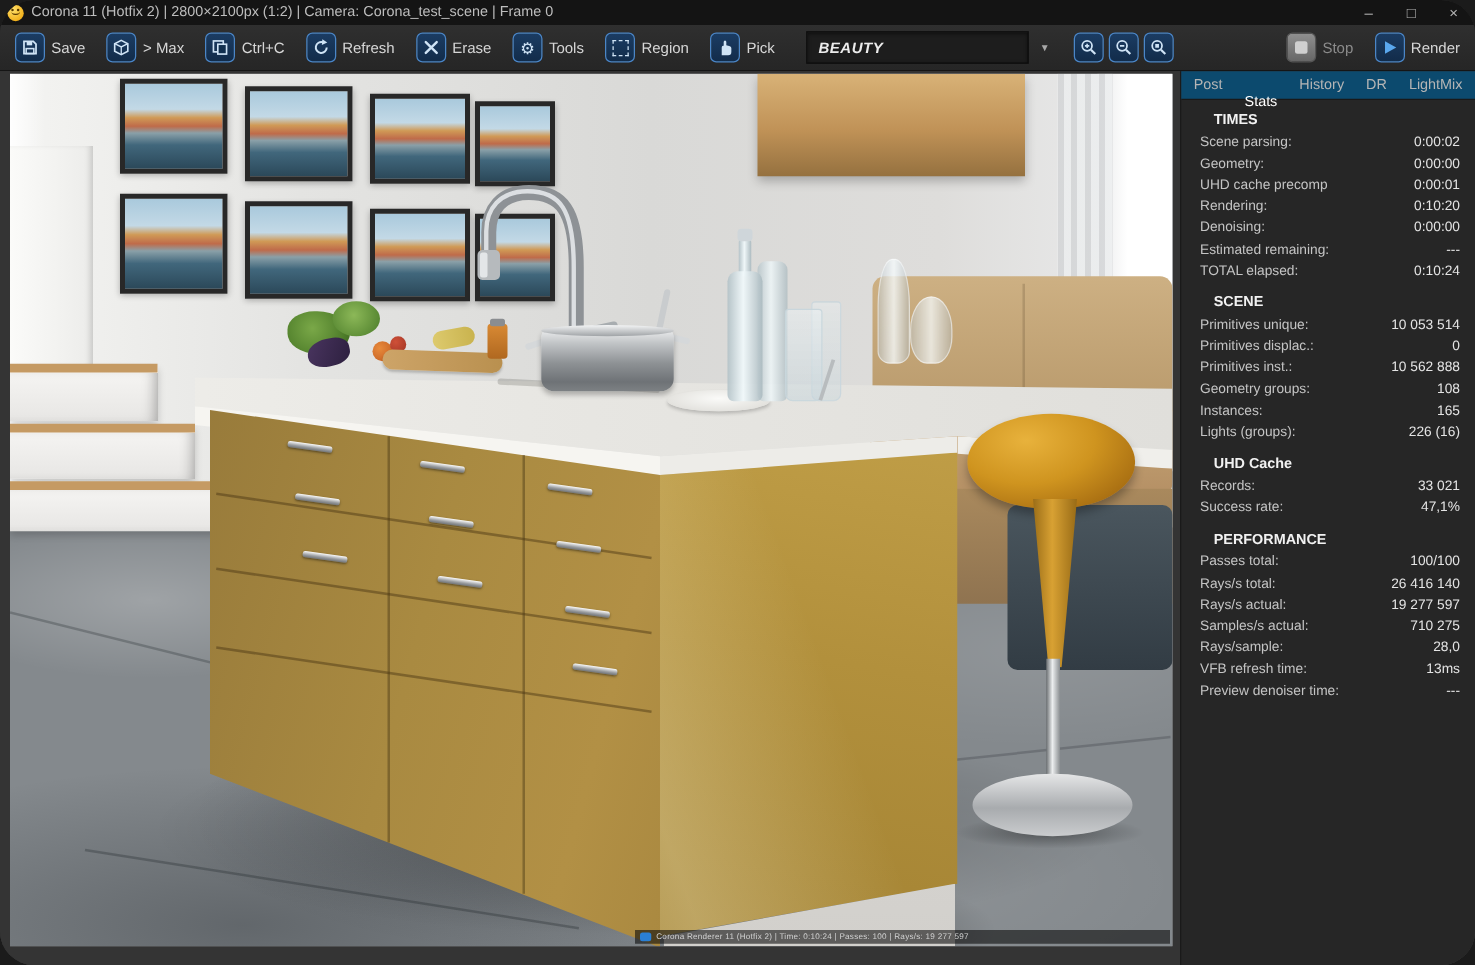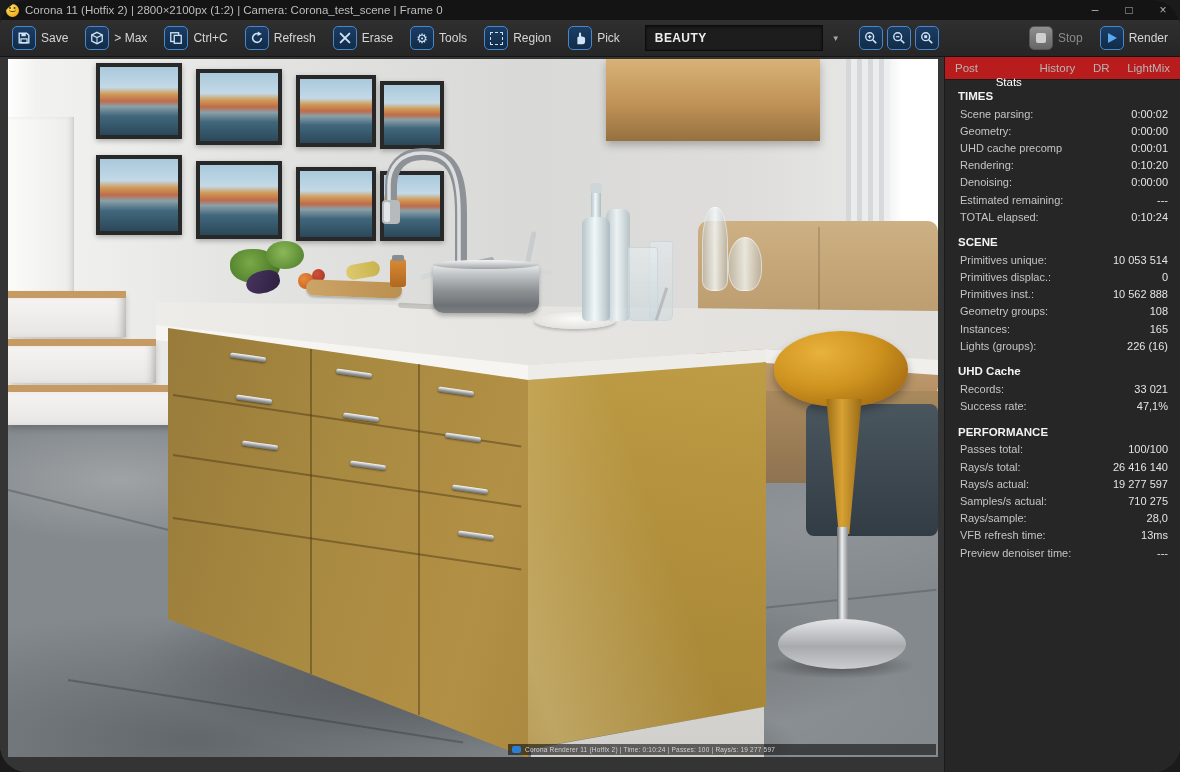--- a/index.html
+++ b/index.html
@@ -15,36 +15,36 @@
   .titletext { color:#bdbdbd; font-size:11.5px; }
   .wincontrols { margin-left:auto; display:flex; height:100%; }
   .winbtn { width:34px; height:100%; display:flex; align-items:center; justify-content:center; color:#b4b4b4; font-size:12px; }
 
   
   .toolbar { height:37px; background:linear-gradient(180deg,#2f2f2f,#262626); border-bottom:1px solid #151515; display:flex; align-items:center; padding:0 6px; gap:5px; }
   .tbtn { display:flex; align-items:center; gap:5px; padding:3px 6px; border-radius:3px; color:#d6d6d6; font-size:12px; cursor:default; }
   .tbtn.disabled { color:#8b8b8b; }
   .ticon { width:24px; height:24px; border-radius:5px; background:linear-gradient(180deg,#1b3c63,#122c4a); border:1.5px solid #4a86c8; display:flex; align-items:center; justify-content:center; color:#cfe3f5; flex:0 0 auto; }
   .ticon.gray { background:linear-gradient(180deg,#8f8f8f,#666); border-color:#555; }
-  .combo { width:178px; height:26px; background:#1d1d1d; border:1px solid #0c0c0c; box-shadow:inset 0 1px 3px rgba(0,0,0,.55); color:#ececec; font-weight:bold; font-size:12px; display:flex; align-items:center; padding:0 9px; letter-spacing:.4px; }
+  .combo { width:178px; height:26px; background:#1d1d1d; border:1px solid #0c0c0c; box-shadow:inset 0 1px 3px rgba(0,0,0,.55); color:#ececec; font-style:italic; font-weight:bold; font-size:12px; display:flex; align-items:center; padding:0 9px; letter-spacing:.4px; }
   .combo-arrow { width:16px; height:26px; display:flex; align-items:center; justify-content:center; color:#a8a8a8; font-size:8px; }
   .zoomgrp { display:flex; gap:4px; margin-left:10px; }
 
   
   .content { display:flex; height:715px; background:#363636; }
   .vp-wrap { flex:1 1 auto; padding:2px 0 0 8px; background:#343434; }
   .render { position:relative; width:930px; height:698px; overflow:hidden; background:#9a9da0; }
 
   
   .sidepanel { width:236px; flex:0 0 auto; background:#262626; border-left:1px solid #1a1a1a; display:flex; flex-direction:column; }
-  .tab-bar { display:flex; justify-content:space-between; align-items:stretch; background:#b91c1c; border-bottom:1px solid #191919; height:23px; padding:0 3px; gap:1px; }
+  .tab-bar { display:flex; justify-content:space-between; align-items:stretch; background:#0c4a6e; border-bottom:1px solid #191919; height:23px; padding:0 3px; gap:1px; }
   .tab { display:flex; align-items:center; justify-content:center; padding:0 7px; font-size:11.5px; color:#b5b5b5; border-radius:2px 2px 0 0; }
   .tab.active { background:#414141; color:#ffffff;margin-top:25px; }
   .stats-wrap { padding:4px 12px 0 10px; overflow:hidden; }
-  .sec-title { font-size:11.5px; font-weight:bold; color:#f2f2f2; margin:11px 0 3px 3px; }
+  .sec-title { font-size:11.5px; font-weight:bold; color:#f2f2f2; margin:11px 0 3px 16px; }
   .sec-title:first-child { margin-top:6px; }
   .stat-row { display:flex; justify-content:space-between; align-items:center; font-size:11px; padding:2.6px 0 2.6px 5px;gap:48px; }
   .sl { color:#c4c4c4; }
   .sv { color:#e4e4e4; text-align:right; white-space:nowrap; }
 
   
   .abs { position:absolute; }
   .clip { position:absolute; inset:0; }
   .pic { position:absolute; border:4px solid #282828; box-shadow:0 2px 5px rgba(0,0,0,.28); background:linear-gradient(180deg,#a9c9dc 0%,#c3d9e6 30%,#d09a56 40%,#bf6b4a 50%,#8aa0a8 58%,#41677c 72%,#2b4859 100%); }
   .step { position:absolute; background:linear-gradient(180deg,#f5f4f2,#e7e6e4); border-top:7px solid #c59a63; box-shadow:inset -8px 0 10px -6px rgba(0,0,0,.3), 0 4px 6px rgba(0,0,0,.18); }

